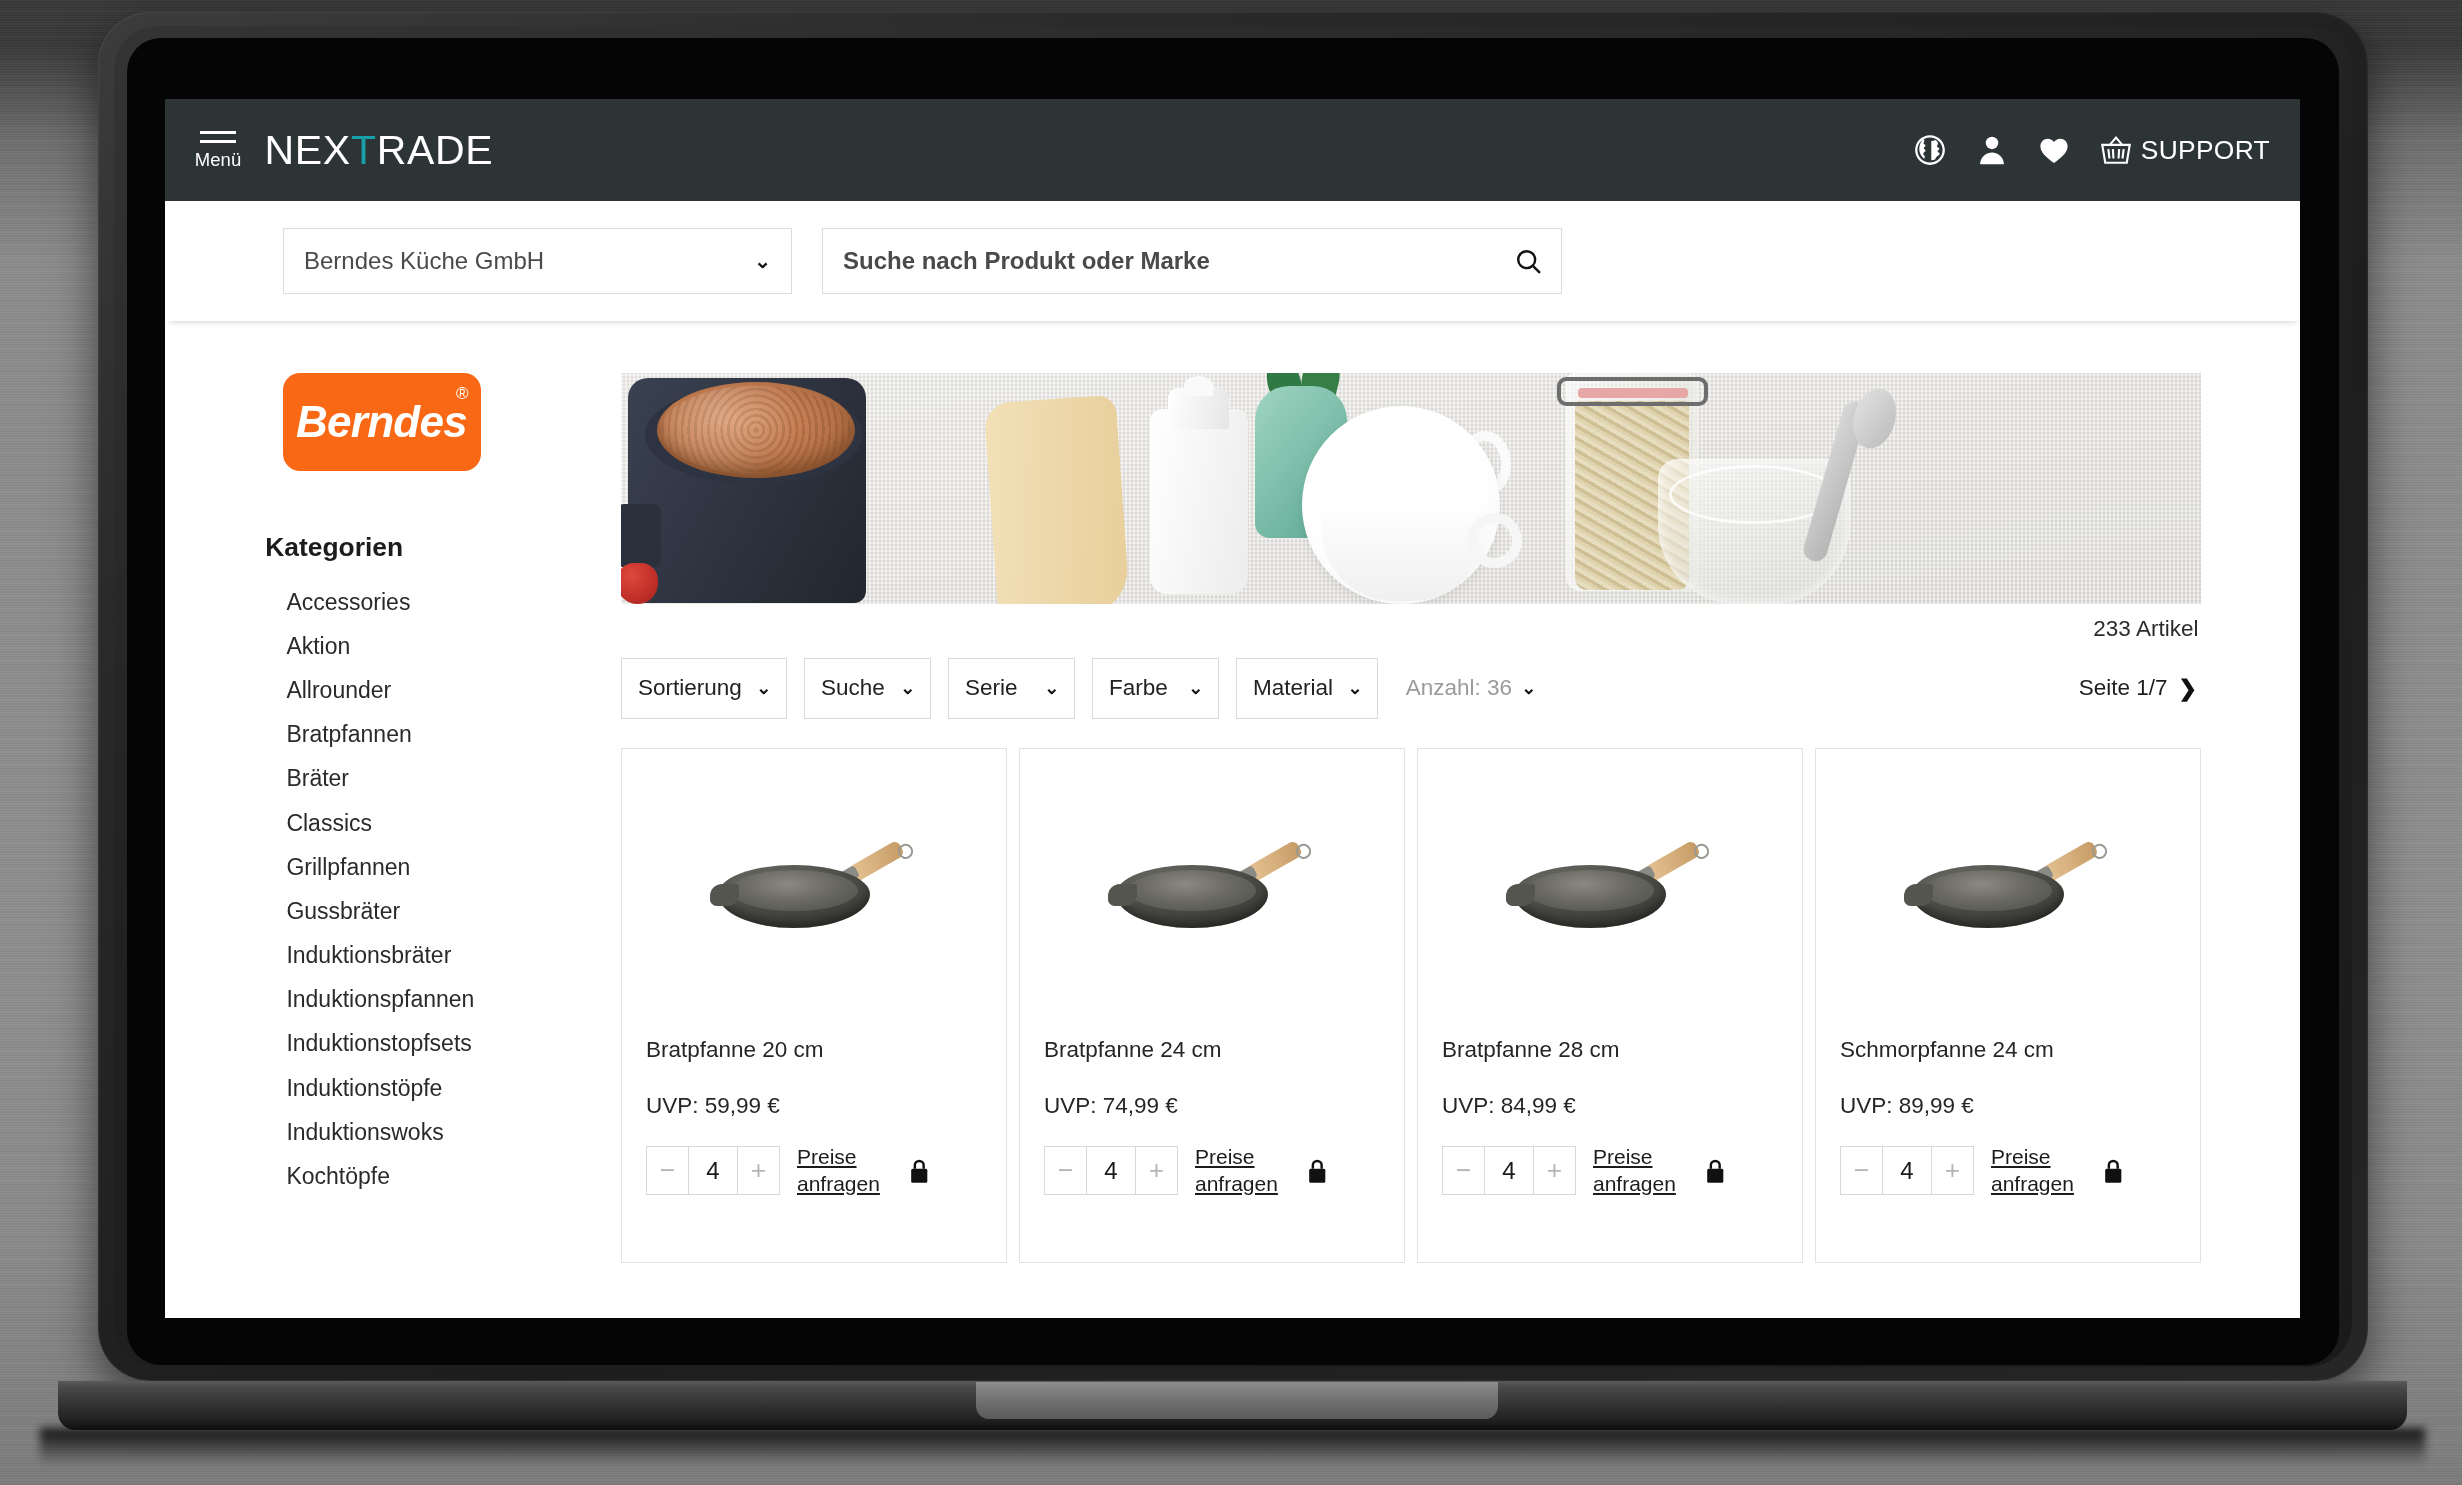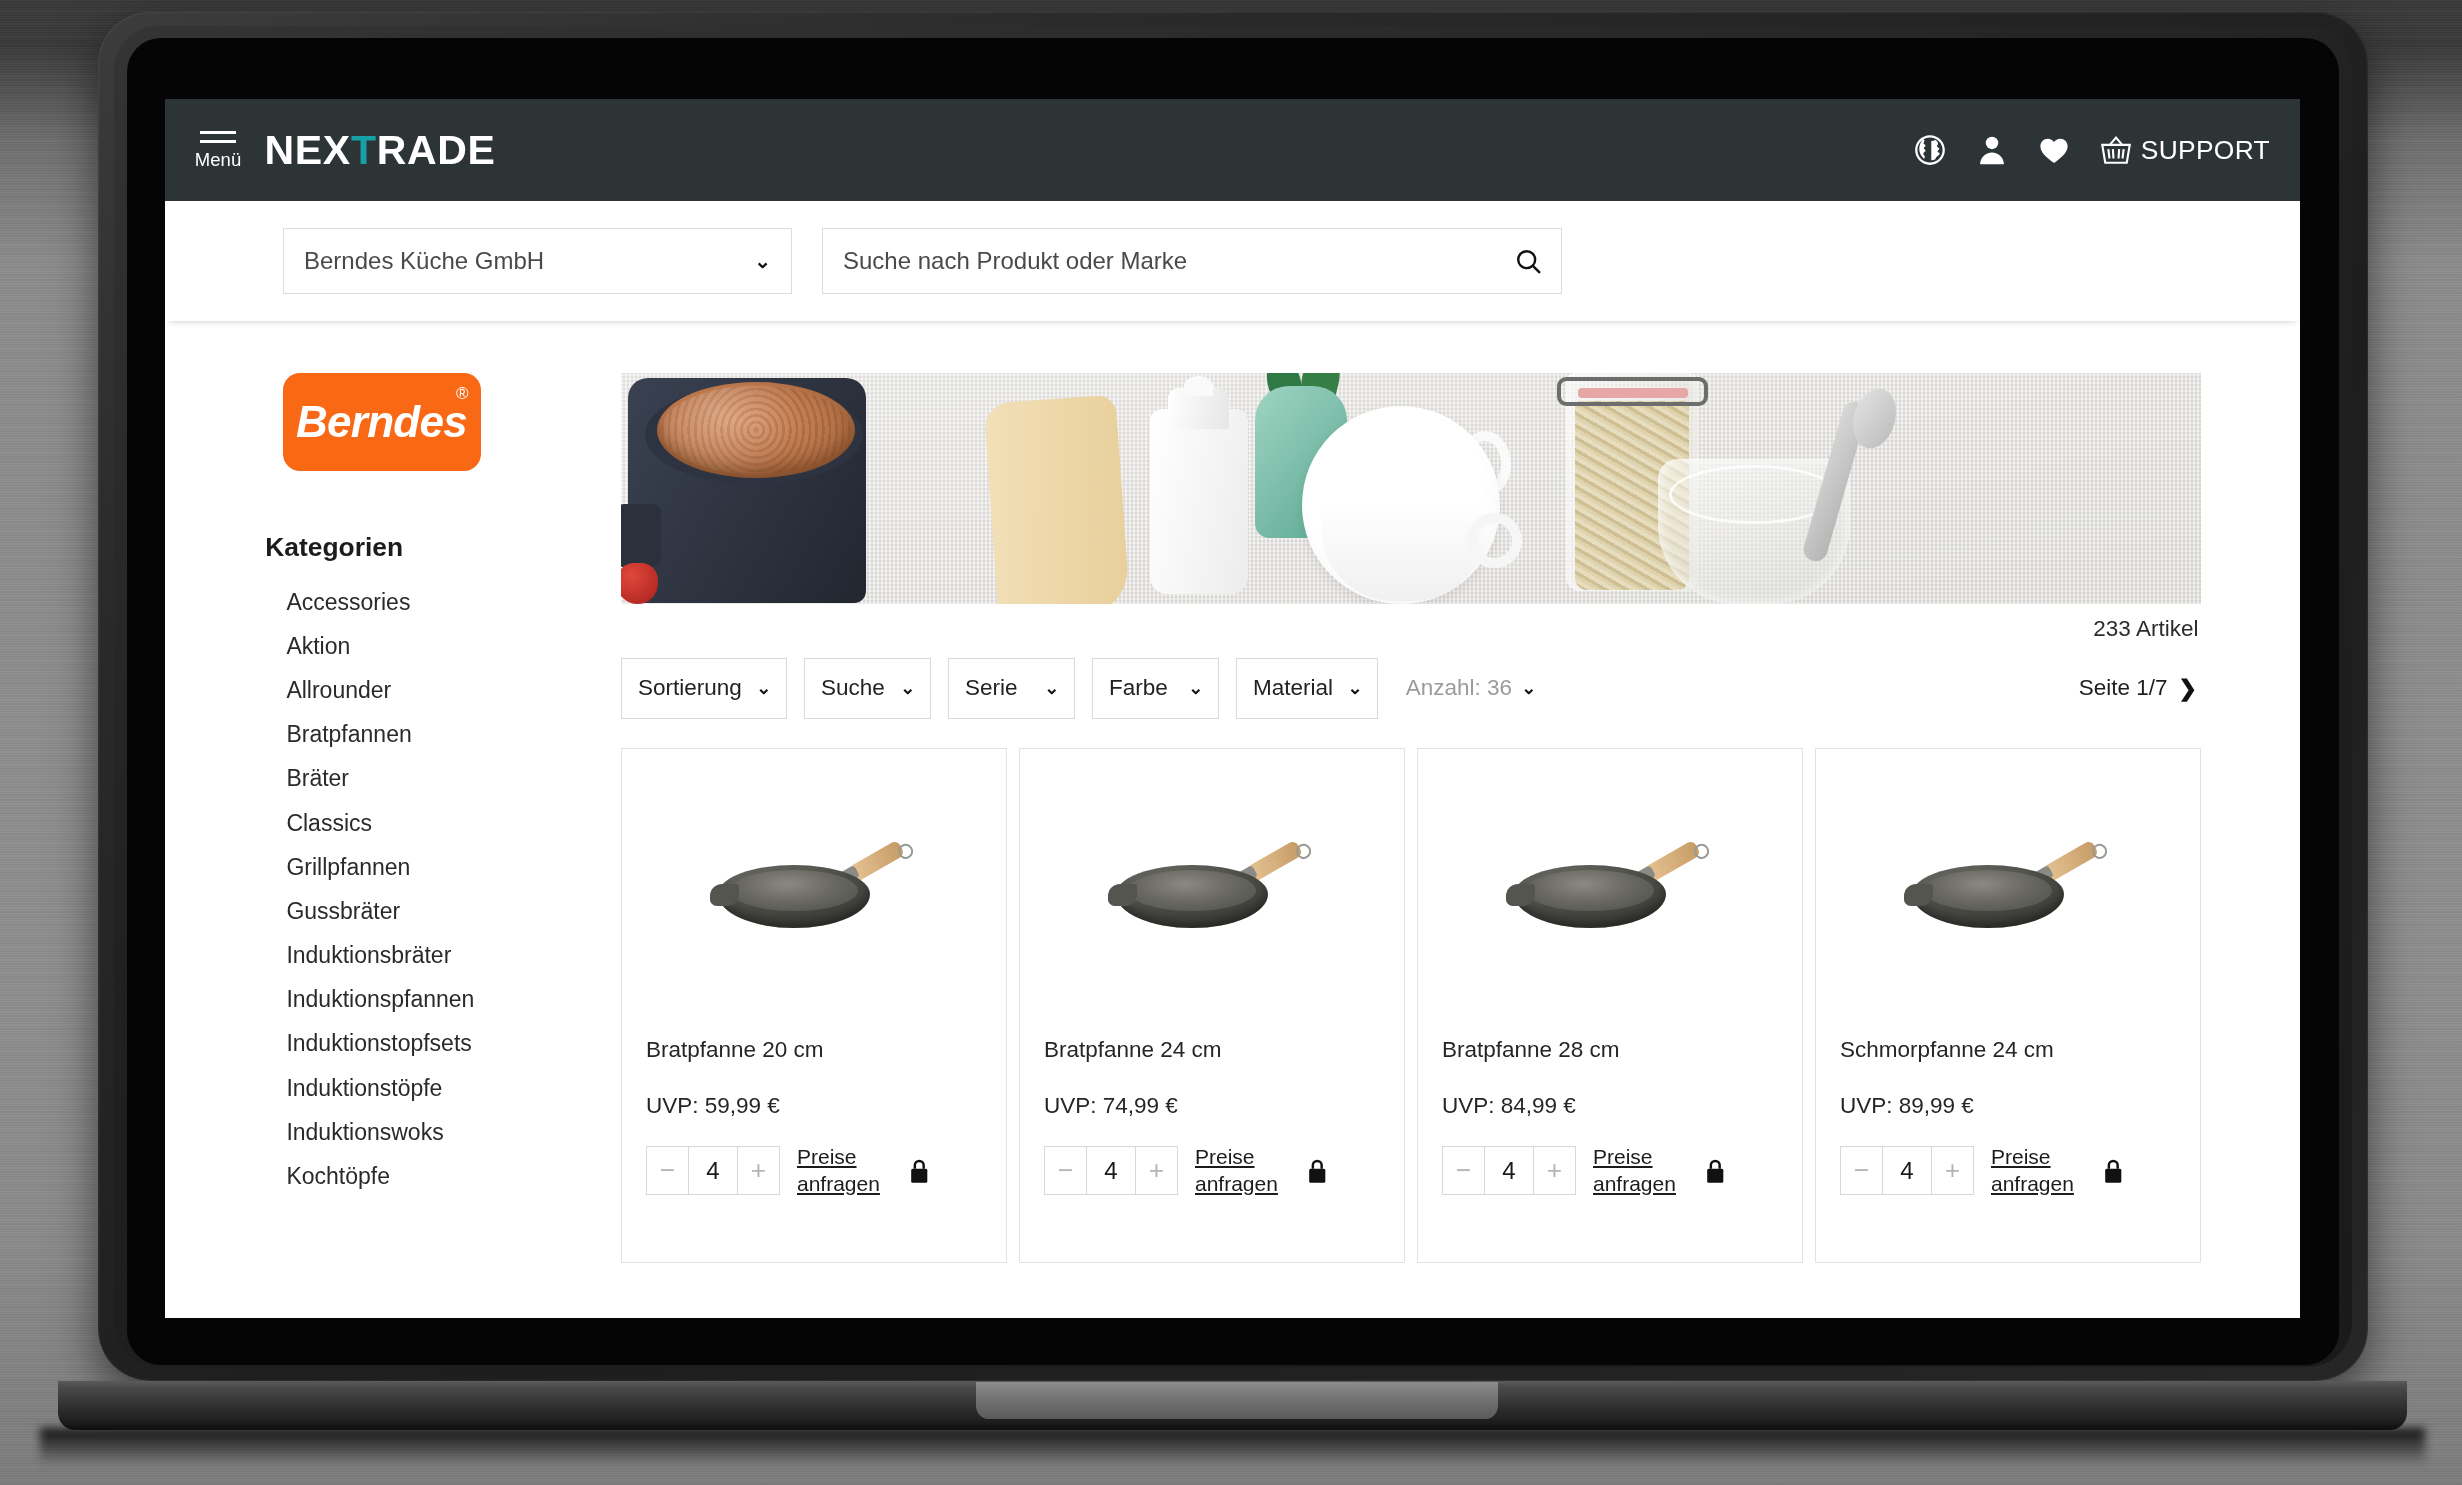--- a/index.html
+++ b/index.html
@@ -77,21 +77,21 @@
   
   .site-header {
     height:102px; background:#2c3436;
     display:flex; align-items:center; padding:0 30px 0 22.5px;
   }
   .menu-btn { display:flex; flex-direction:column; align-items:center; width:61px; cursor:pointer; }
   .burger { width:36px; }
   .burger span { display:block; height:3.3px; background:#fff; margin-bottom:6px; }
   .menu-label { color:#fff; font-size:18.5px; line-height:1; margin-top:1.3px; letter-spacing:0.1px; }
   .brand {
-    margin-left:16px; font-size:41px; font-weight:bold; color:#fff;
+    margin-left:16px; font-size:41px; font-weight:normal; color:#fff;
     letter-spacing:0.7px; line-height:1; white-space:nowrap;
   }
   .brand .accent { color:#18a0a8; }
   .header-spacer { flex:1; }
   .header-icons { display:flex; align-items:center; gap:28px; }
   .hicon { width:34px; height:34px; display:block; }
   .hicon svg { width:34px; height:34px; display:block; }
   .support-group { display:flex; align-items:center; gap:8px; cursor:pointer; }
   .support-label { color:#fff; font-size:26.4px; letter-spacing:0.3px; }
 
@@ -103,21 +103,21 @@
     position:relative; z-index:3;
   }
   .vendor-select {
     width:509px; height:66px; border:1.3px solid #dcdcdc; background:#fff;
     display:flex; align-items:center; padding:0 20px; cursor:pointer;
   }
   .vendor-select .txt { flex:1; font-size:24px; color:#4a4a4a; }
   .chev { font-size:20px; color:#111; font-weight:bold; }
   .search-box {
     width:740px; height:66px; border:1.3px solid #dcdcdc; background:#fff;
-    display:flex; align-items:center; padding:0 18.5px 0 20px; cursor:text;
+    display:flex; align-items:center; padding:0 18.5px 0 20px; cursor:text;font-weight:bold;
   }
   .search-box .ph { flex:1; font-size:24px; color:#4a4a4a; }
   .search-ico svg { width:29px; height:29px; display:block; }
 
   
   .page { display:flex; padding:52px 0 0 0; background:#fff; height:1019px; }
   .sidebar { width:456px; padding-left:95px; }
   .brand-logo {
     width:198px; height:98px; background:#f96815; border-radius:17px;
     position:relative; display:flex; align-items:center; justify-content:center;

